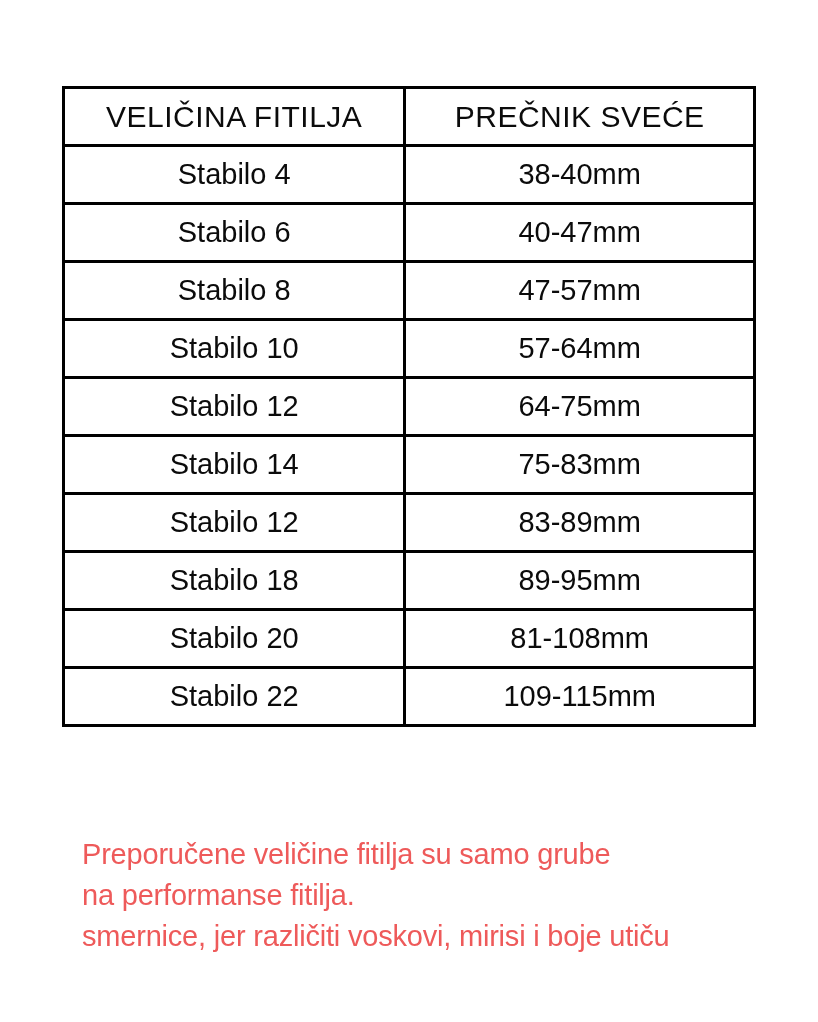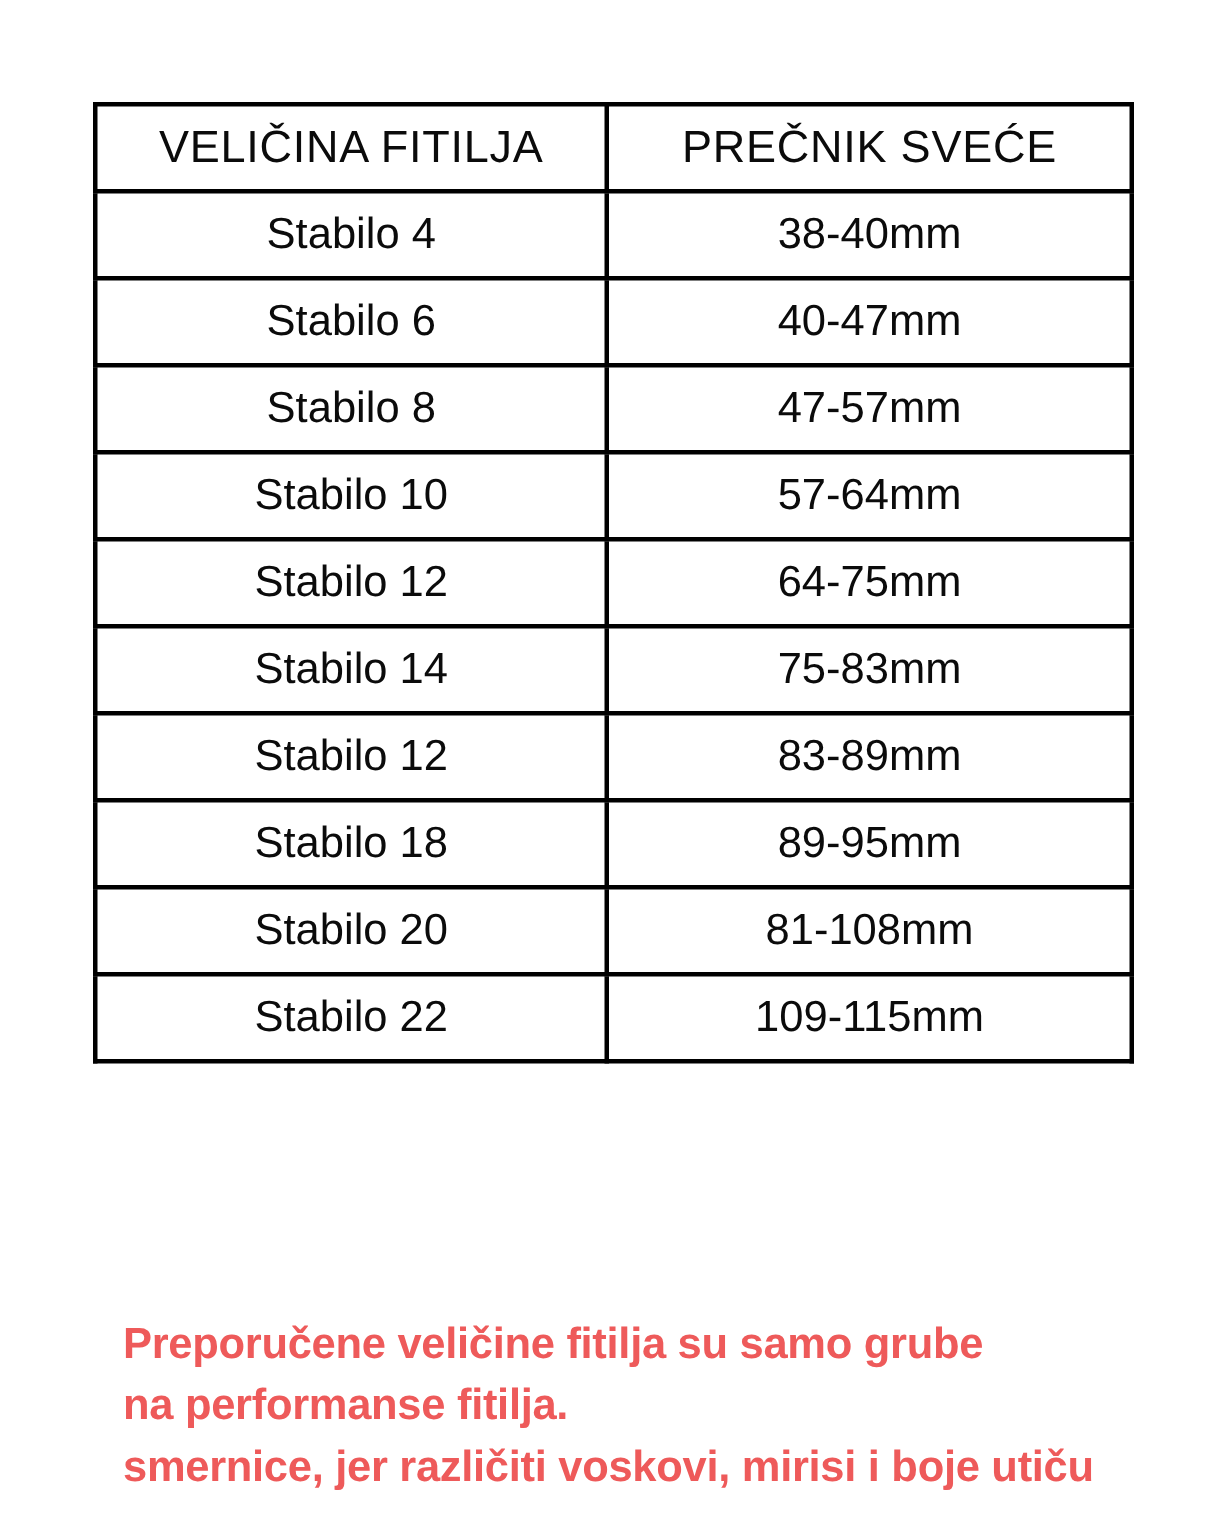--- a/index.html
+++ b/index.html
@@ -15,21 +15,21 @@
     height: 1022px;
     background: var(--bg-color);
     font-family: "Liberation Sans", sans-serif;
     color: var(--text-color);
     position: relative;
     overflow: hidden;
   }
   .size-table {
     position: absolute;
     left: 62px;
-    top: 68px;
+    top: 86px;
     width: 694px;
     border-collapse: collapse;
     table-layout: fixed;
   }
   .size-table col.col-wick { width: 49.4%; }
   .size-table col.col-diameter { width: 50.6%; }
   .size-table th,
   .size-table td {
     border: 3px solid var(--border-color);
     text-align: center;
@@ -44,28 +44,28 @@
     letter-spacing: 0.5px;
     text-transform: none;
   }
   .size-table td {
     font-size: 29px;
     font-weight: 400;
   }
   .note {
     position: absolute;
     left: 82px;
-    top: 876px;
+    top: 834px;
     width: 690px;
     margin: 0;
     color: var(--note-color);
     font-size: 29px;
     line-height: 41px;
     letter-spacing: -0.2px;
-    font-weight: 700;
+    font-weight: 400;
   }
   .note .note-line {
     display: block;
     white-space: nowrap;
   }
 </style>
 </head>
 <body>
 
 <table class="size-table">

